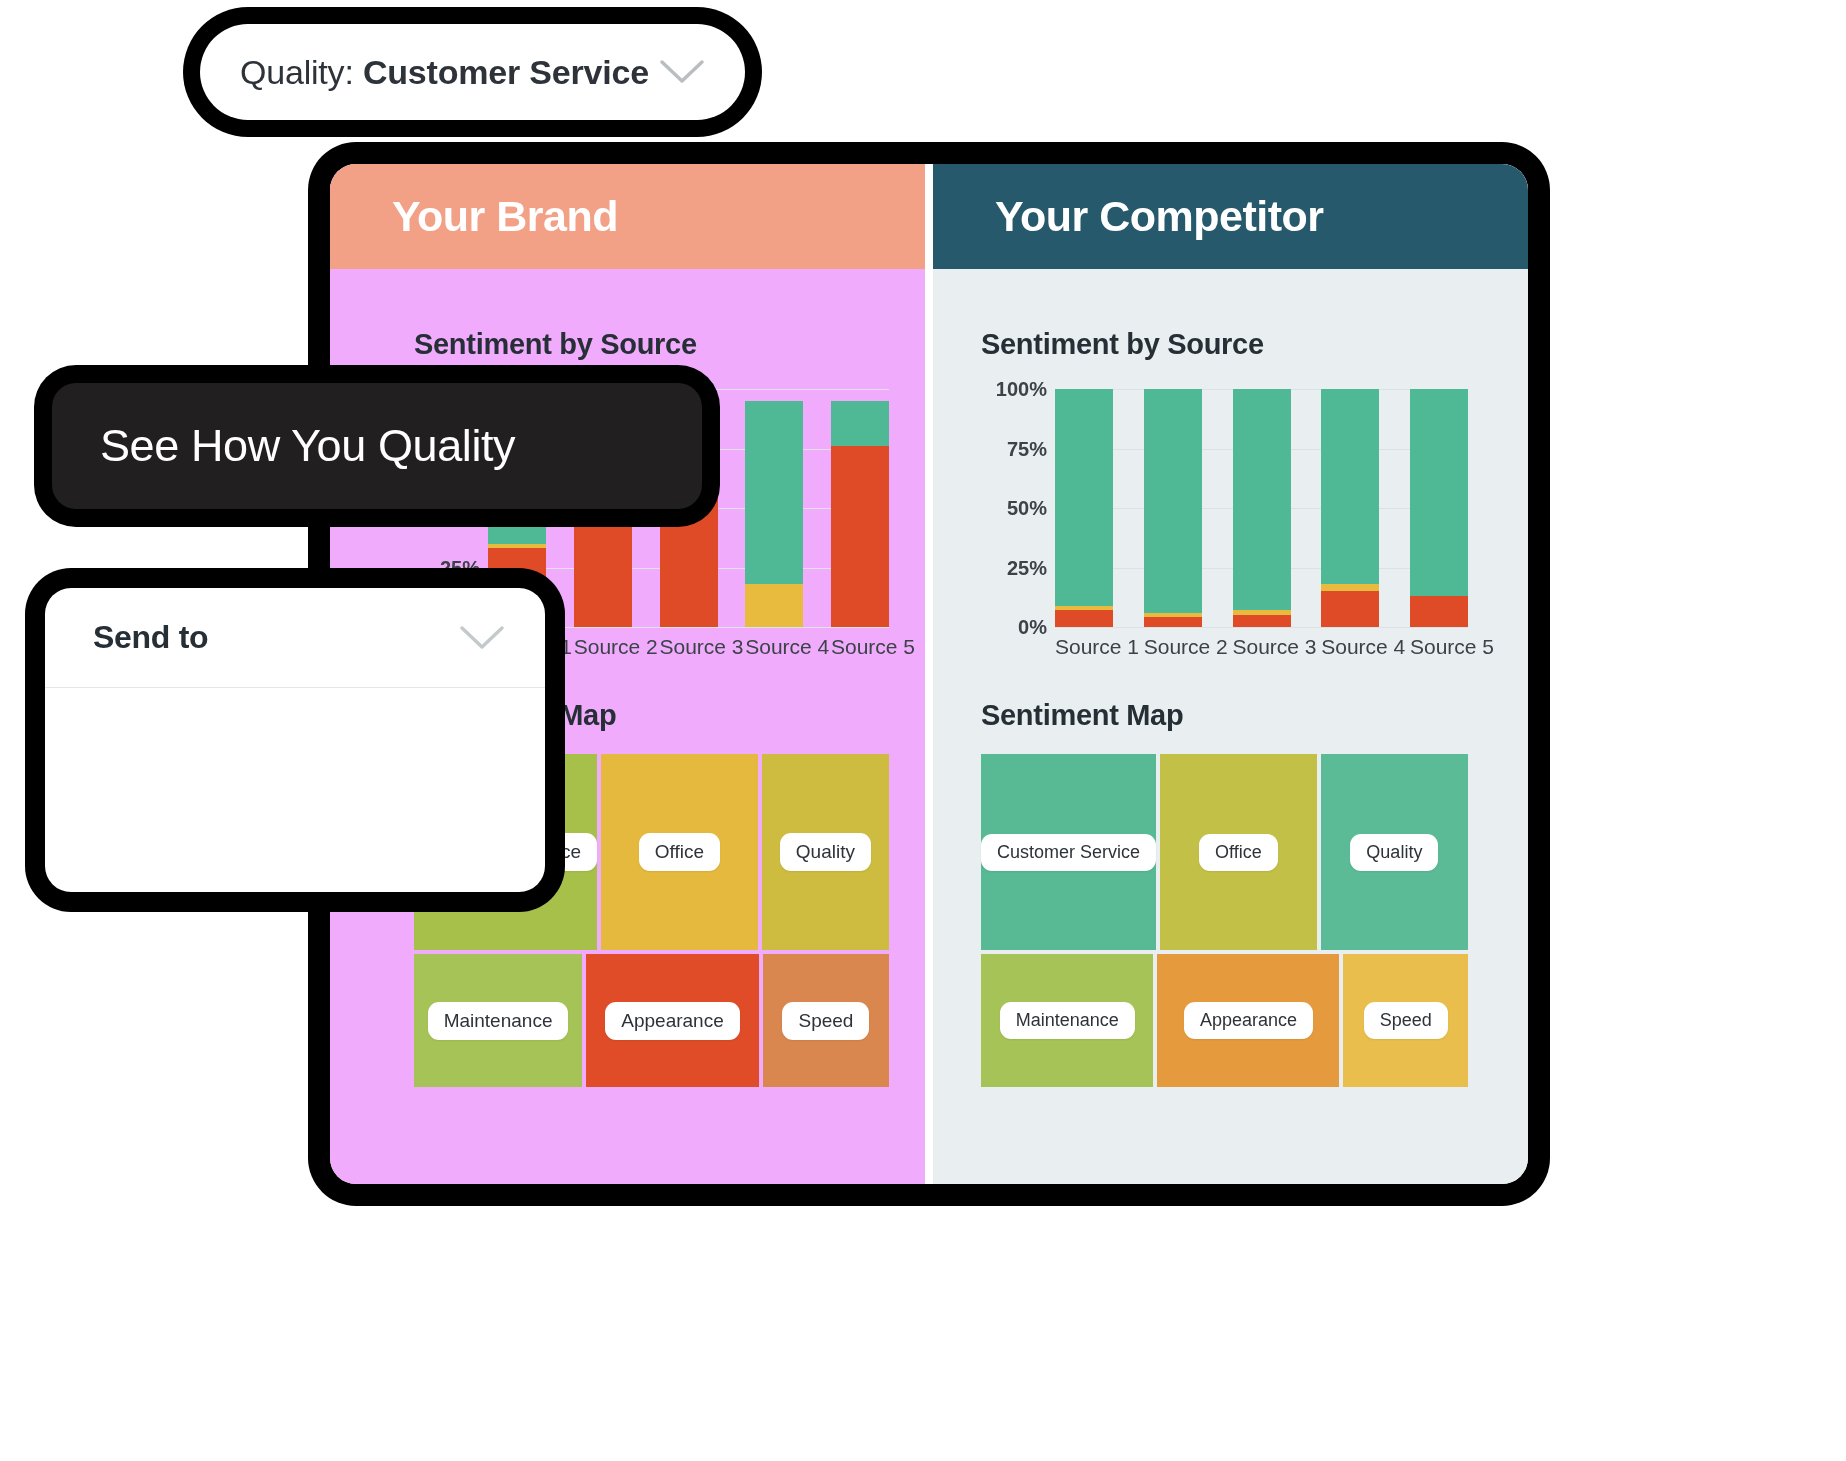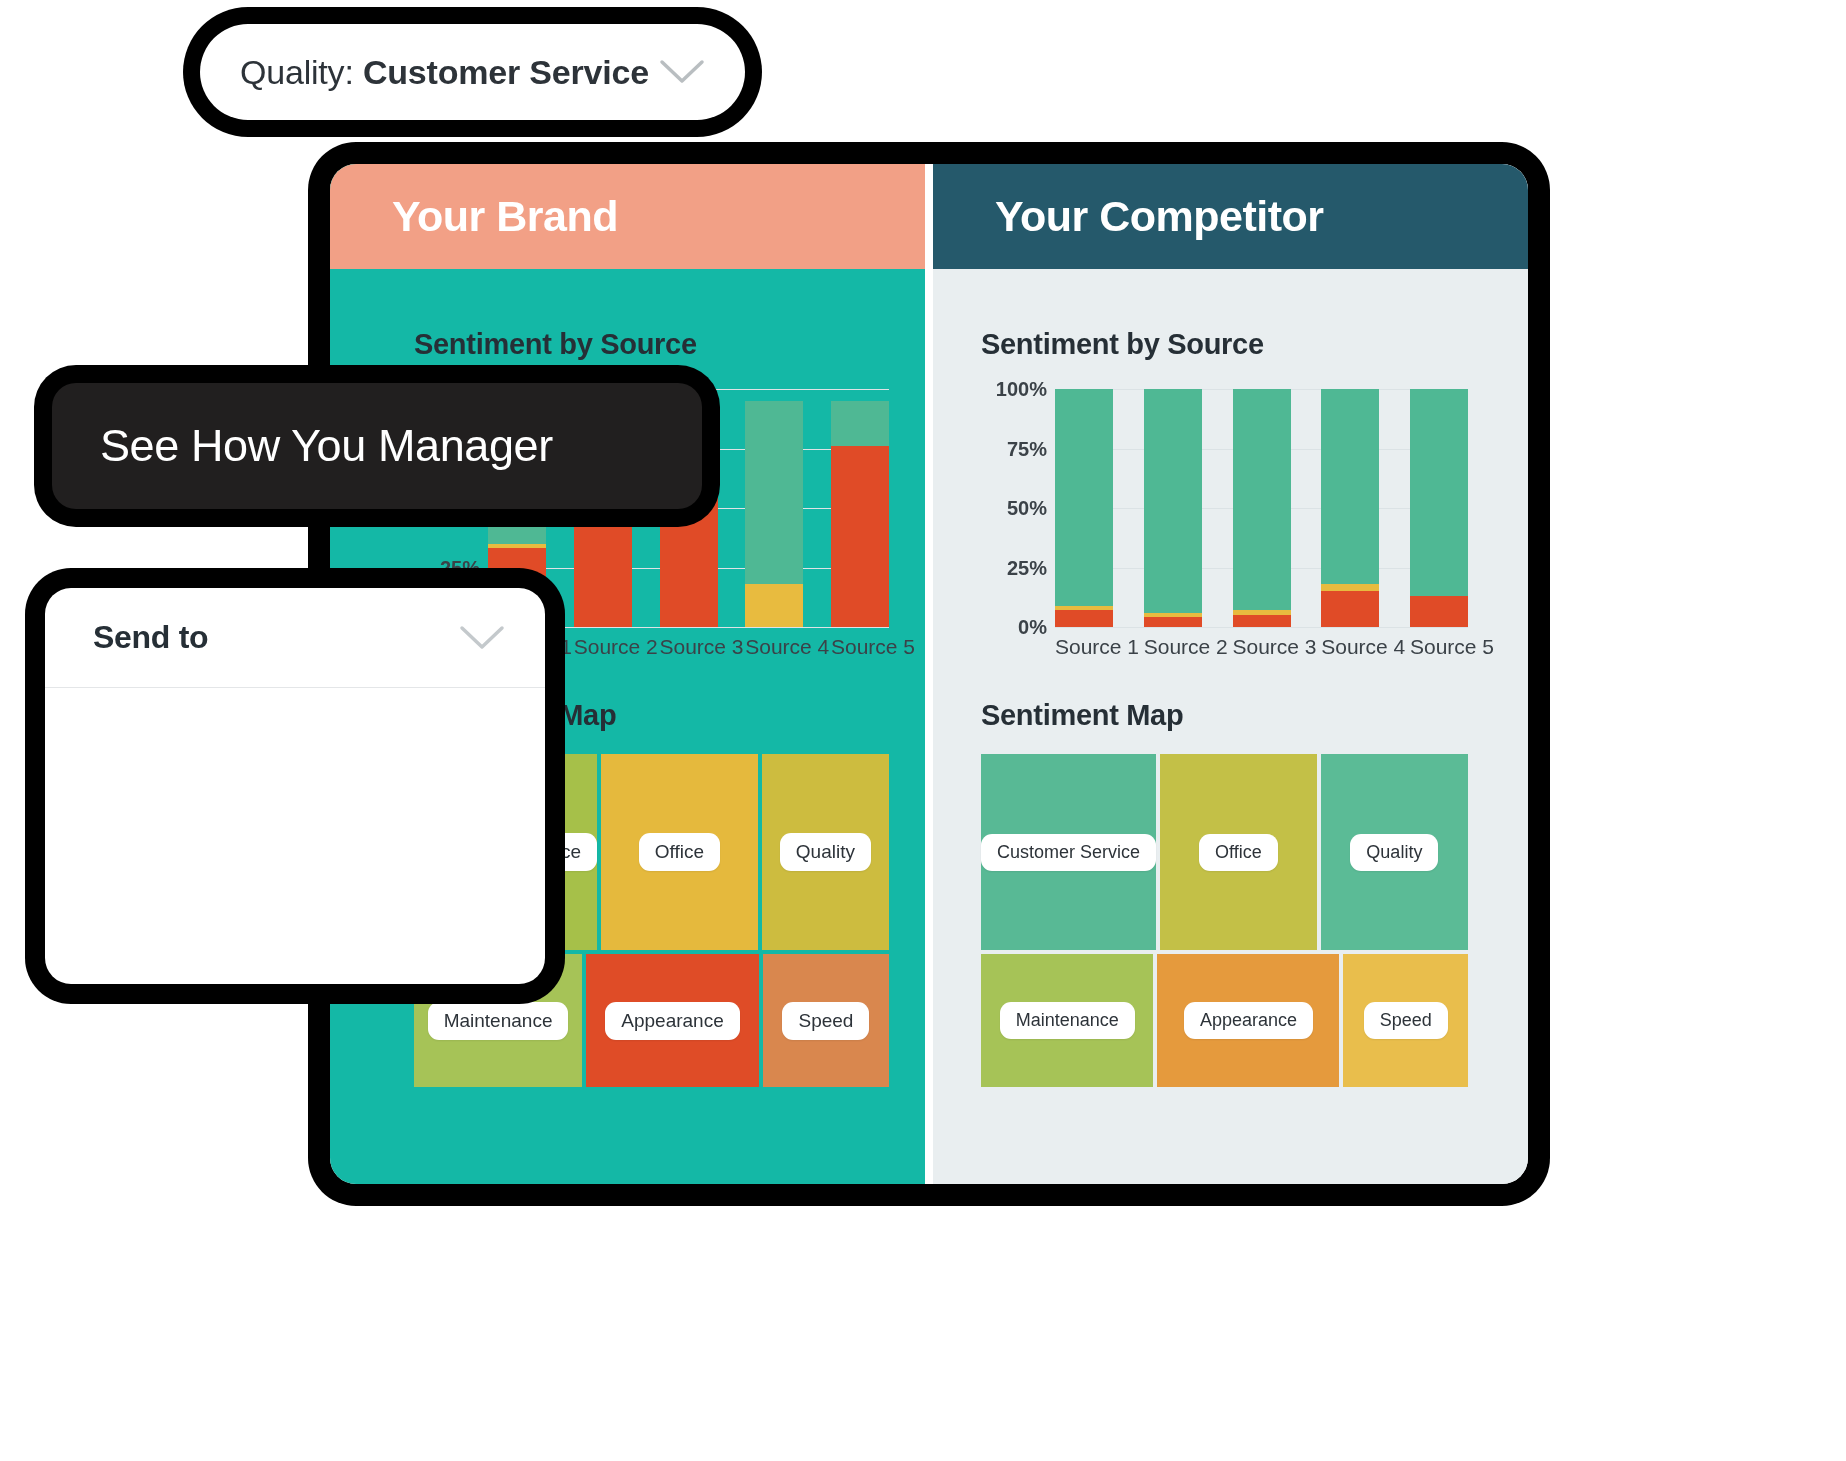--- a/index.html
+++ b/index.html
@@ -31,21 +31,21 @@
     position: absolute; left: 330px; top: 164px;
     width: 1198px; height: 1020px;
     background: #ffffff;
     border-radius: 26px;
     box-shadow: 0 0 0 22px #000000;
     overflow: hidden;
     display: flex;
     z-index: 20;
   }
   .panel { width: 50%; height: 100%; position: relative; overflow: hidden; }
-  .panel.left  { background: #14b8a6; }
+  .panel.left  { background: #f0abfc; }
   .panel.right { background: #e9eef0; margin-left: 8px; }
 
   .panel-head {
     height: 105px; display: flex; align-items: center;
     padding-left: 62px;
     font-size: 43px; font-weight: bold; color: #ffffff; letter-spacing: -.5px;
   }
   .panel.left  .panel-head { background: #f2a086; }
   .panel.right .panel-head { background: #25596b; }
 
@@ -110,21 +110,21 @@
     border-radius: 24px;
     box-shadow: 0 0 0 18px #000000;
     display: flex; align-items: center; padding-left: 48px;
     z-index: 70;
   }
   #compare-tip span { font-size: 45px; color: #ffffff; letter-spacing: -.4px; white-space: nowrap; }
 
   
   #sendto {
     position: absolute; left: 45px; top: 588px;
-    width: 500px; height: 396px;
+    width: 500px; height: 304px;
     background: #ffffff;
     border-radius: 26px;
     box-shadow: 0 0 0 20px #000000;
     z-index: 80;
     overflow: hidden;
   }
   #sendto .st-head {
     height: 100px; display: flex; align-items: center;
     padding: 0 40px 0 48px;
     border-bottom: 1px solid #e4e6e8;
@@ -315,21 +315,21 @@
             </div>
             <div class="tm-cell" style="flex: 26 0 0px; background: rgb(233, 190, 76);">
               <div class="tm-chip">Speed</div>
             </div>
           </div>
         </div>
     </div>
   </div>
 
   <div id="compare-tip">
-    <span>See How You Manager</span>
+    <span>See How You Quality</span>
   </div>
 
   <div id="sendto">
     <div class="st-head">
       <span class="st-title">Send to</span>
       <svg class="st-chev" viewBox="0 0 46 26">
         <path d="M3 3 L23 22 L43 3" fill="none" stroke="#c4c9cc" stroke-width="3.5" stroke-linecap="round" stroke-linejoin="round"></path>
       </svg>
     </div>
   </div>

